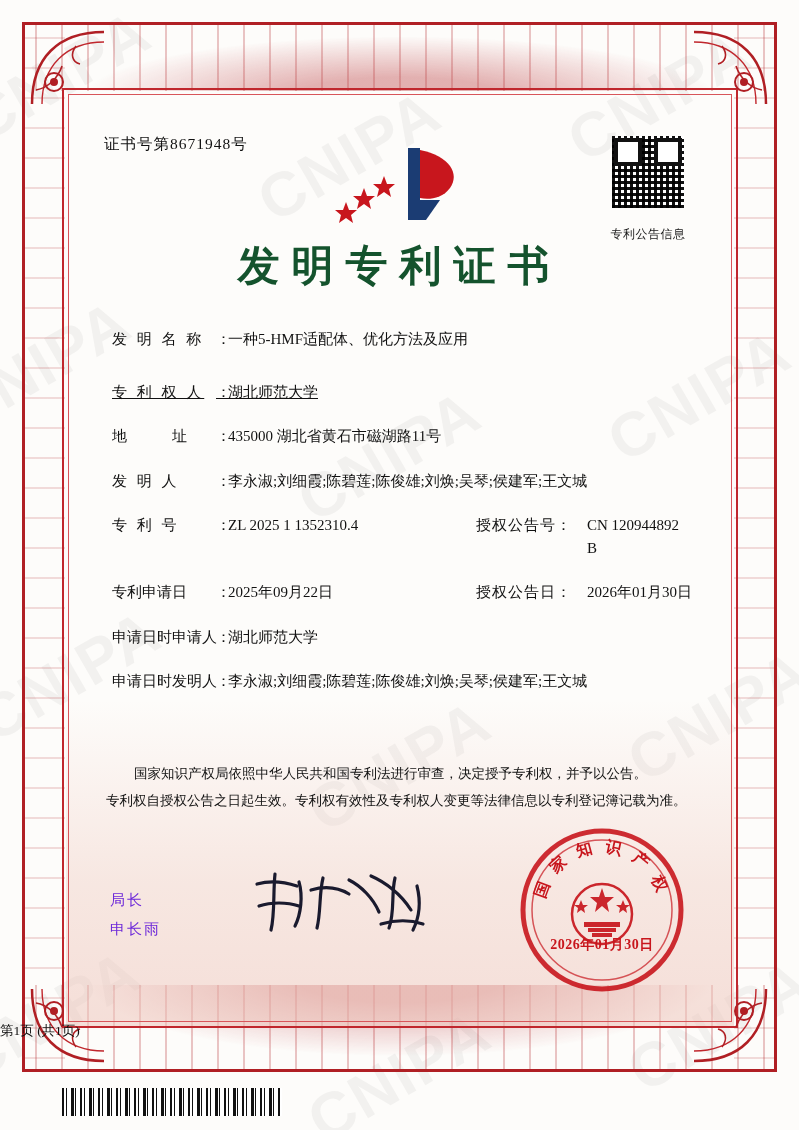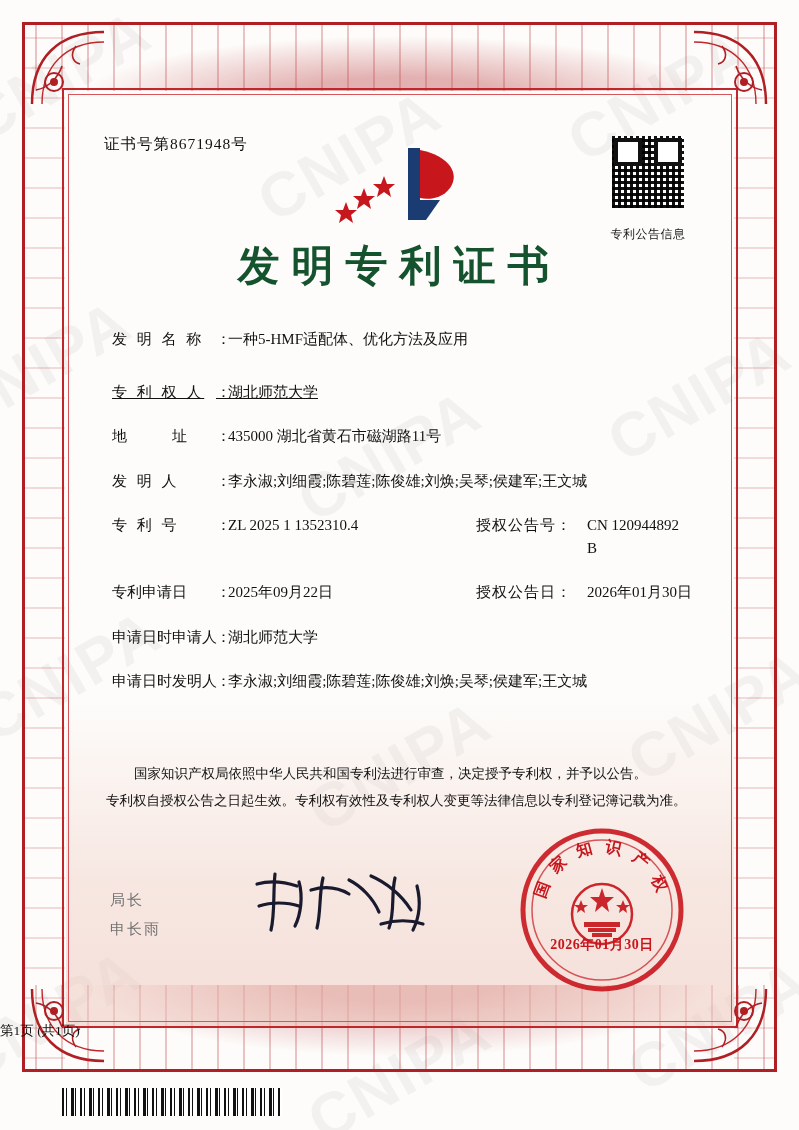--- a/index.html
+++ b/index.html
@@ -267,21 +267,21 @@
     color: #c8161d;
     font-weight: bold;
     letter-spacing: .5px;
   }
 
   .director-block {
     position: absolute;
     left: 110px;
     top: 886px;
     font-size: 15px;
-    color: #737373;
+    color: #6d28d9;
     line-height: 1.9;
     letter-spacing: 2px;
   }
   .signature {
     position: absolute;
     left: 245px;
     top: 868px;
     width: 200px;
     height: 72px;
   }

